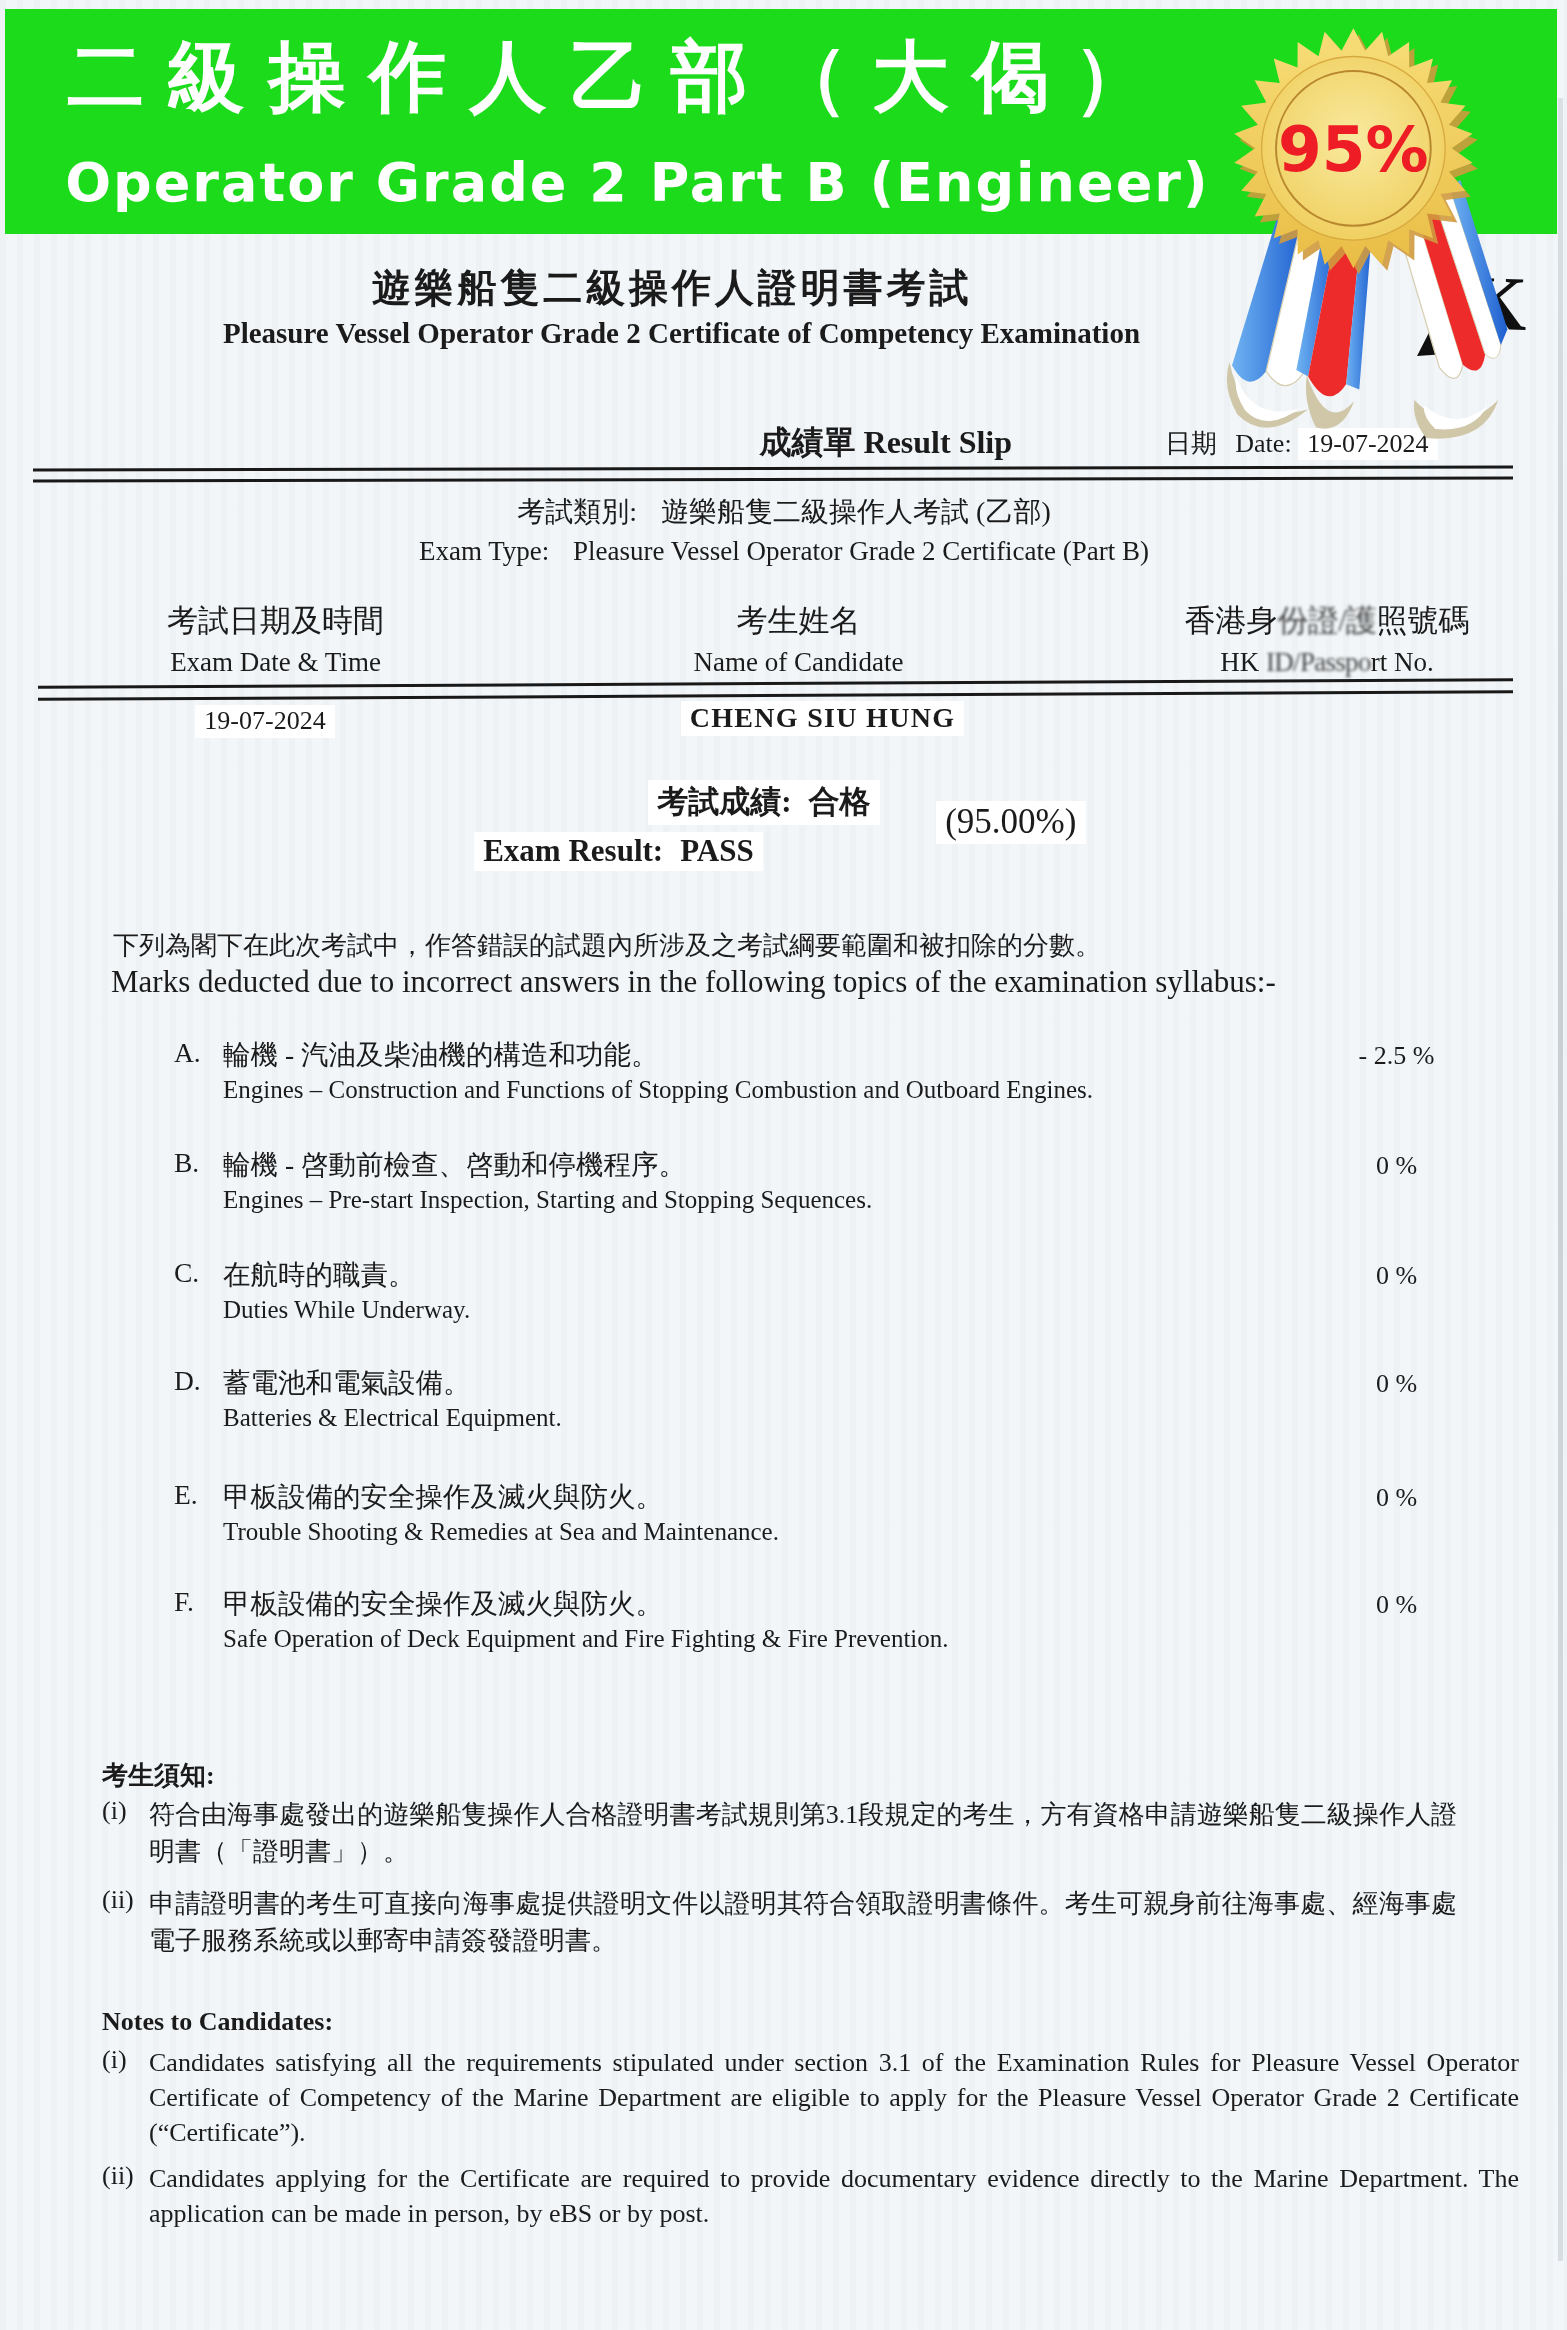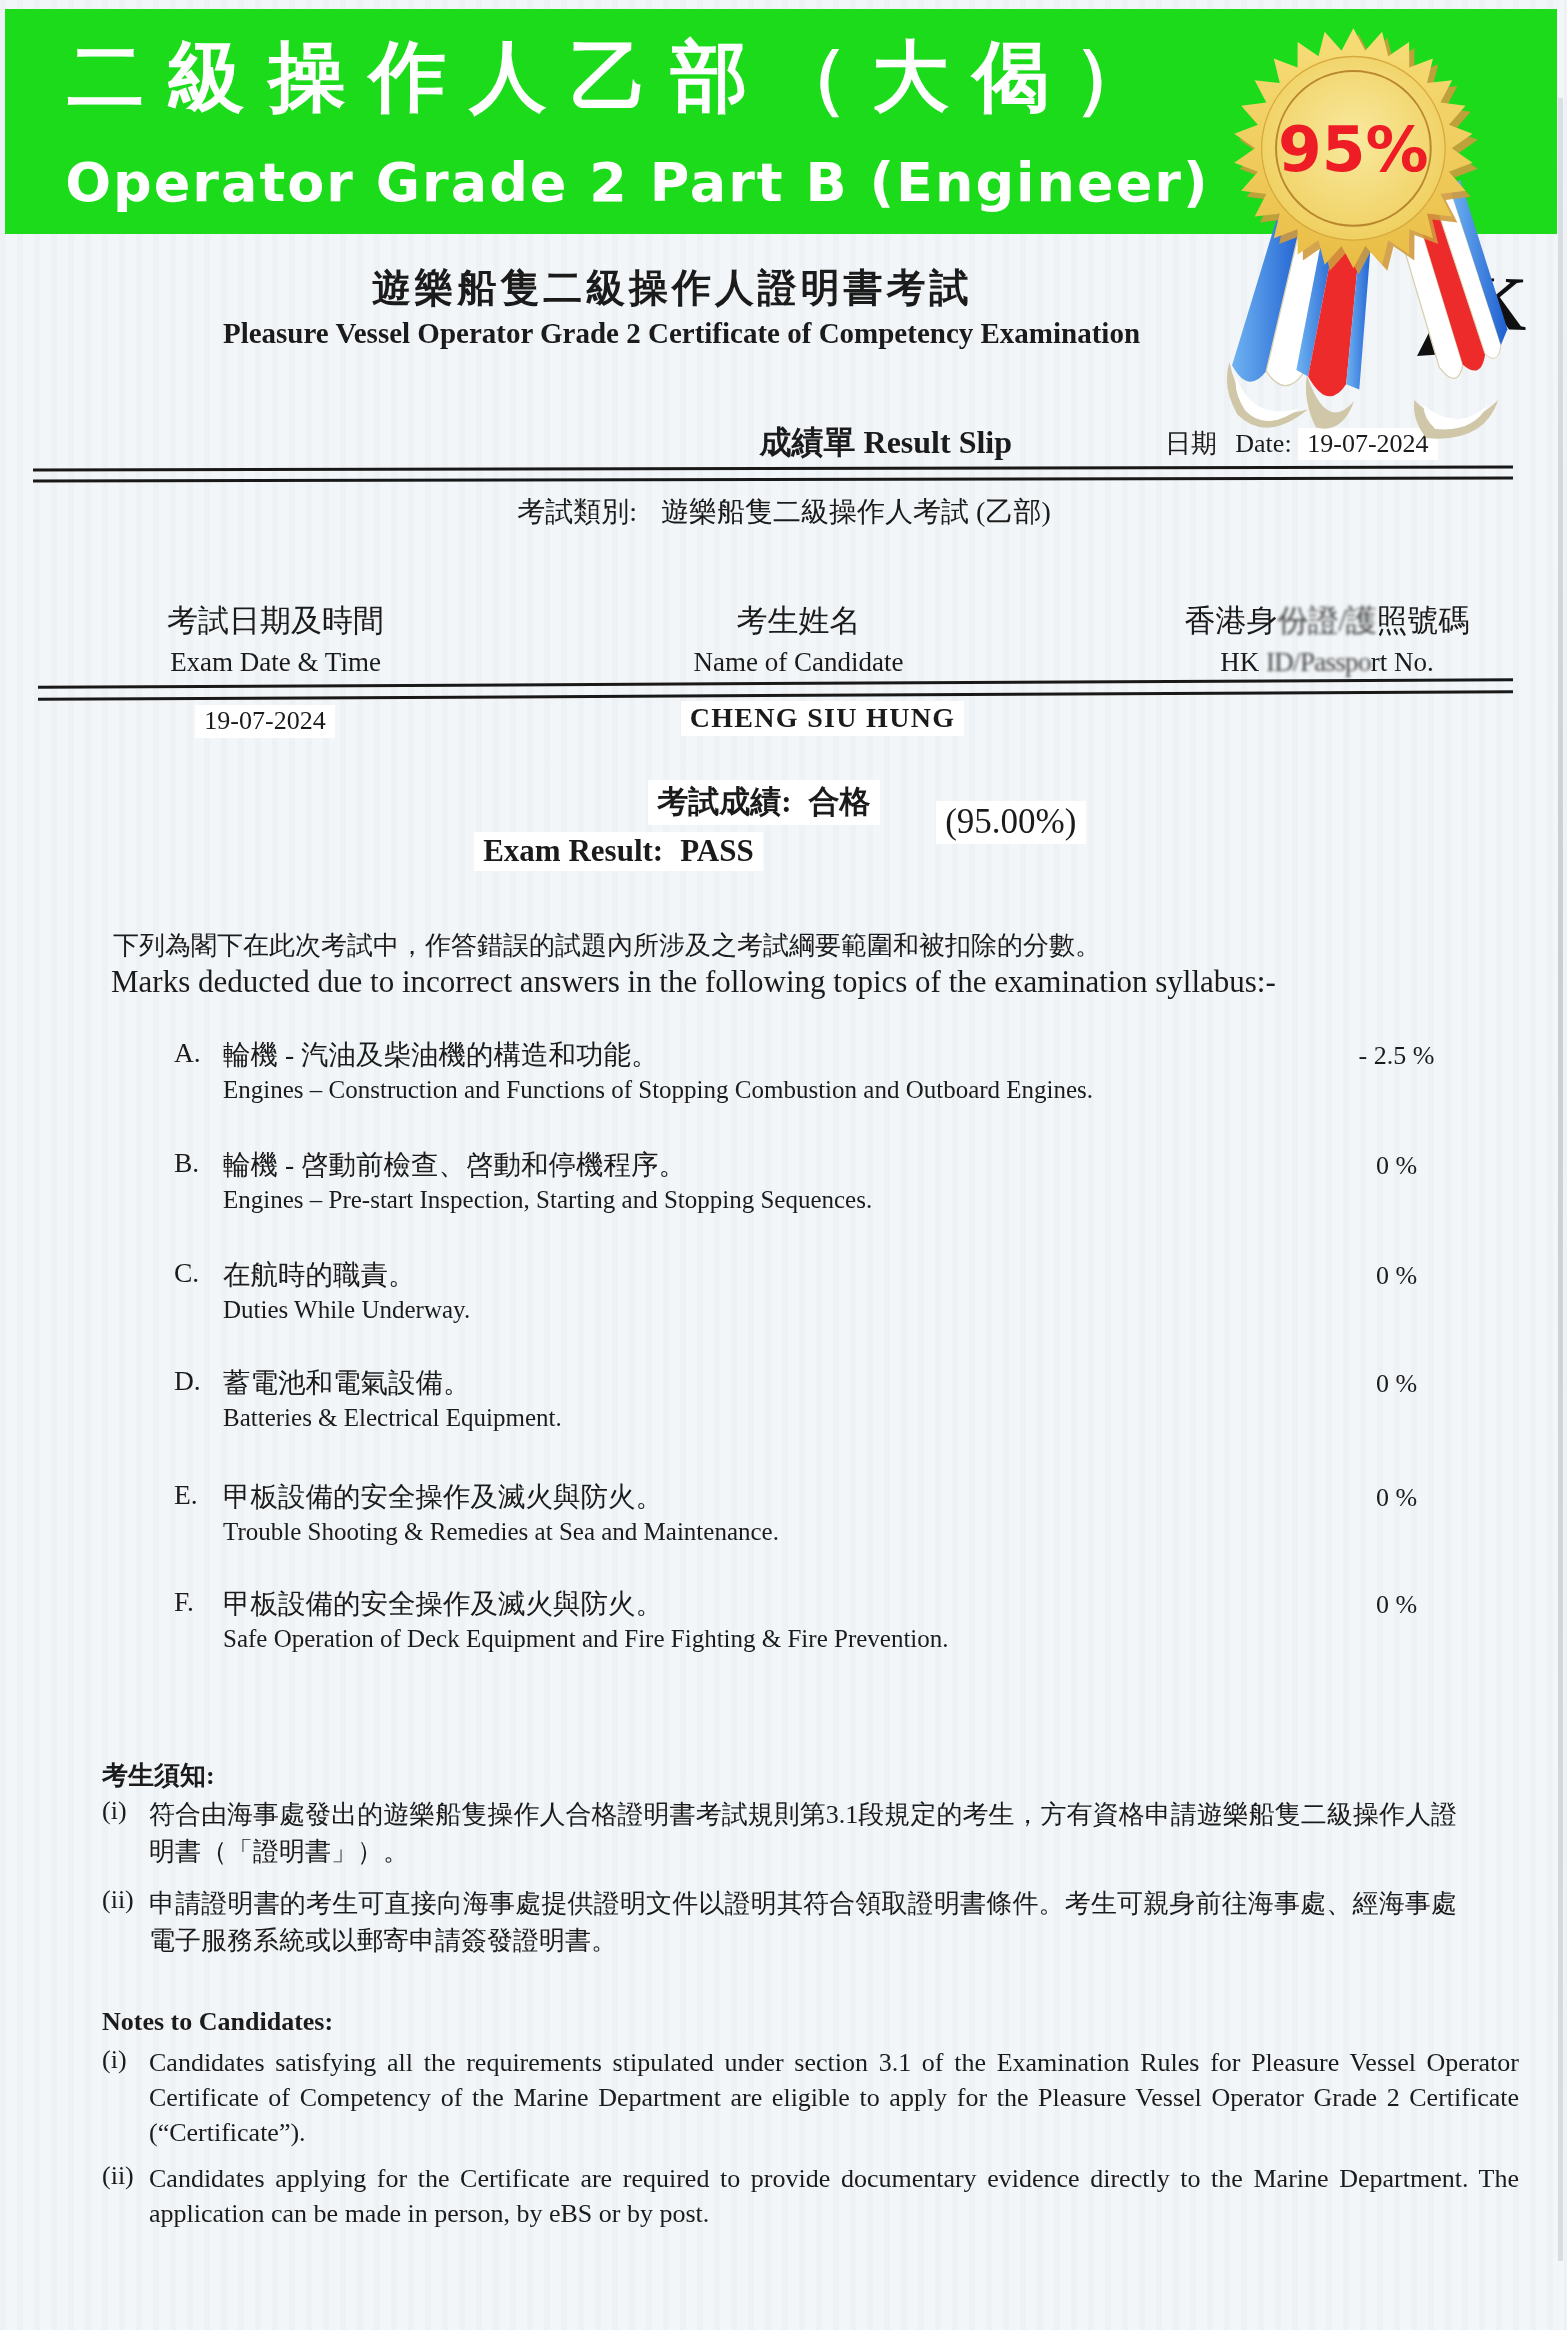--- a/index.html
+++ b/index.html
@@ -150,20 +150,24 @@
     <span class="wp">19-07-2024</span>
   </div>
 
   <div class="abs rule rule-a1"></div>
   <div class="abs rule rule-a2"></div>
 
   <div class="abs examtype-zh">
     <span class="gap-r">考試類別:</span>
     <span>遊樂船隻二級操作人考試 (乙部)</span>
   </div>
+  <div class="abs examtype-en">
+    <span class="gap-r">Exam Type:</span>
+    <span>Pleasure Vessel Operator Grade 2 Certificate (Part B)</span>
+  </div>
 
   <div class="abs colhead col1">
     <div class="zh">考試日期及時間</div>
     <div class="en">Exam Date &amp; Time</div>
   </div>
   <div class="abs colhead col3">
     <div class="zh"><span>香港身</span><span class="smudge">份證/護</span><span>照號碼</span></div>
     <div class="en"><span>HK </span><span class="smudge">ID/Passpo</span><span>rt No.</span></div>
   </div>
   <div class="abs colhead col2">

